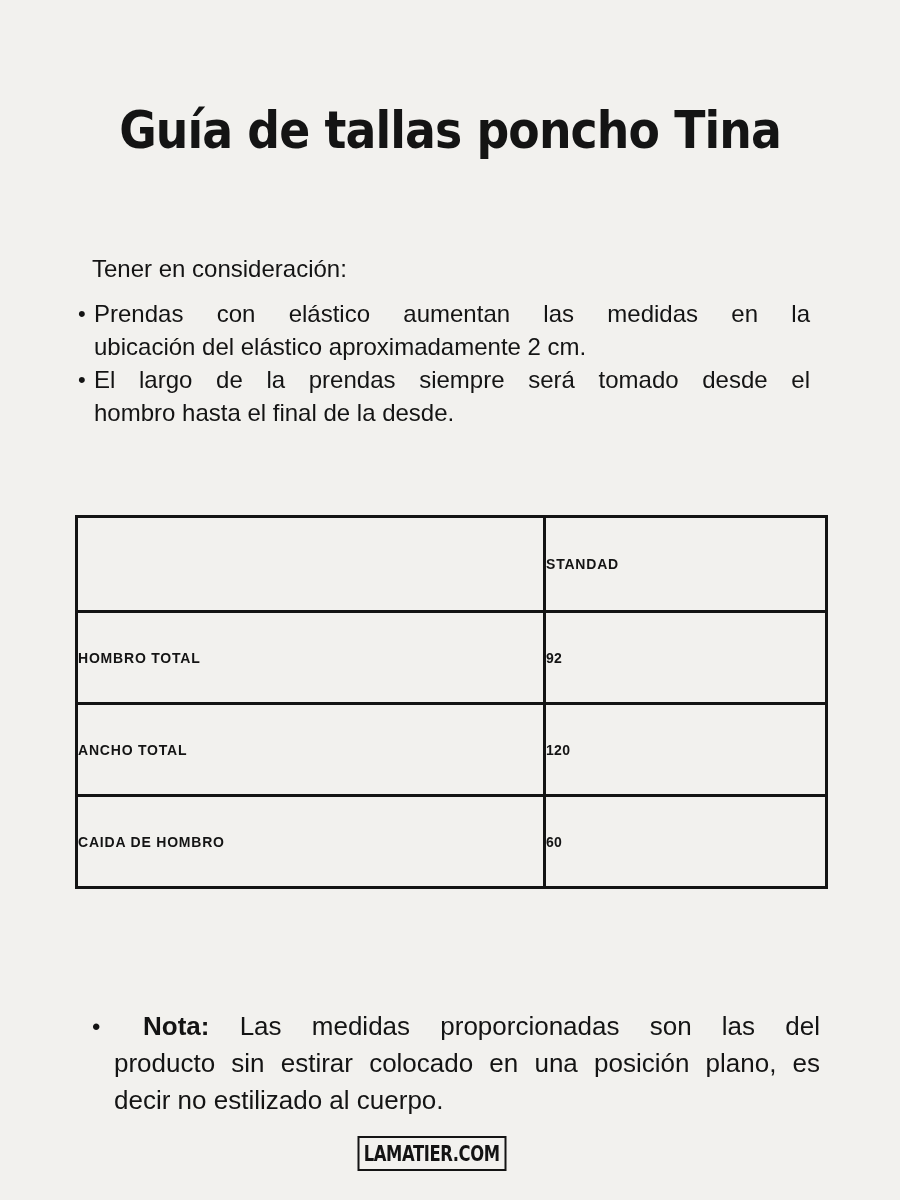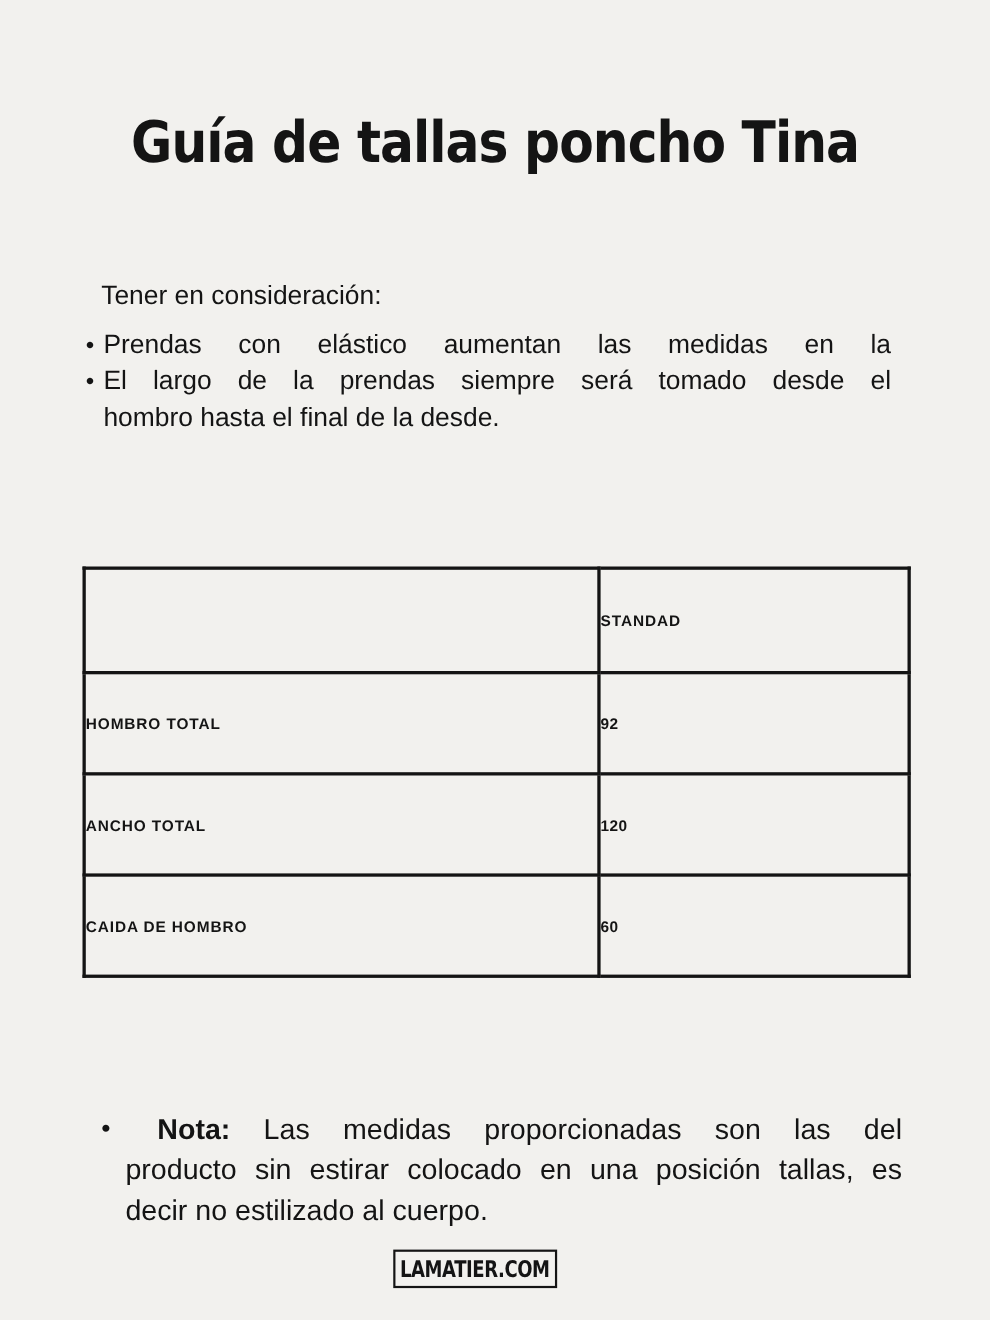--- a/index.html
+++ b/index.html
@@ -136,20 +136,21 @@
 
   <h1 class="title"><span class="squeeze">Guía de tallas poncho Tina</span></h1>
 
   <div class="considerations">
     <div class="heading">Tener en consideración:</div>
 
     <div class="b-row">
       <span class="b-dot">•</span>
       <div class="b-text">
         <div class="jline">Prendas con elástico aumentan las medidas en la</div>
+        <div class="lline">ubicación del elástico aproximadamente 2 cm.</div>
       </div>
     </div>
 
     <div class="b-row">
       <span class="b-dot">•</span>
       <div class="b-text">
         <div class="jline">El largo de la prendas siempre será tomado desde el</div>
         <div class="lline">hombro hasta el final de la desde.</div>
       </div>
     </div>
@@ -178,21 +179,21 @@
         <td class="value-cell">60</td>
       </tr>
     </tbody>
   </table>
 
   <div class="note">
     <div class="b-row">
       <span class="b-dot">•</span>
       <div class="b-text">
         <div class="jline"><span class="note-label">Nota:</span> <span>Las medidas proporcionadas son las del</span></div>
-        <div class="jline">producto sin estirar colocado en una posición tallas, es</div>
+        <div class="jline">producto sin estirar colocado en una posición plano, es</div>
         <div class="lline">decir no estilizado al cuerpo.</div>
       </div>
     </div>
   </div>
 
   <div class="brand-box">
     <span class="brand-text">LAMATIER.COM</span>
   </div>
 
 </div>

